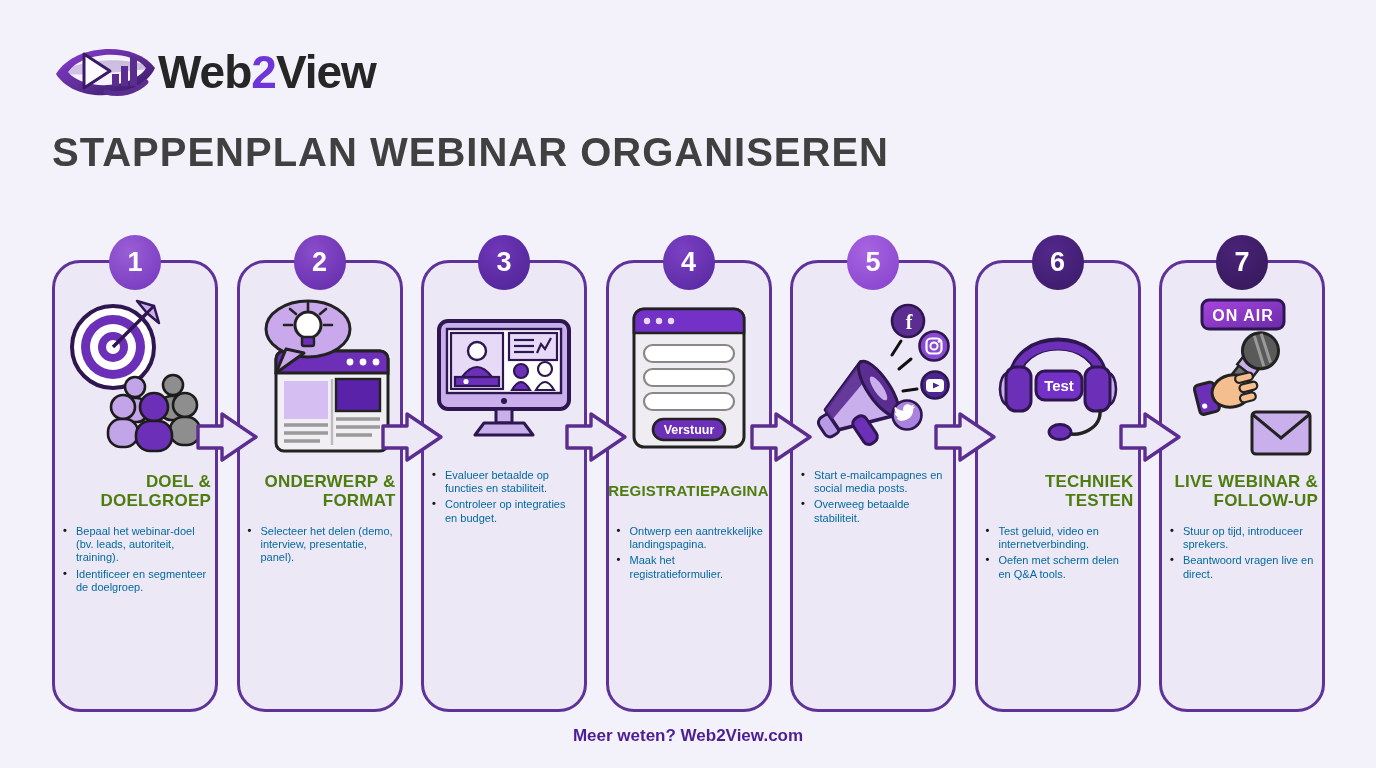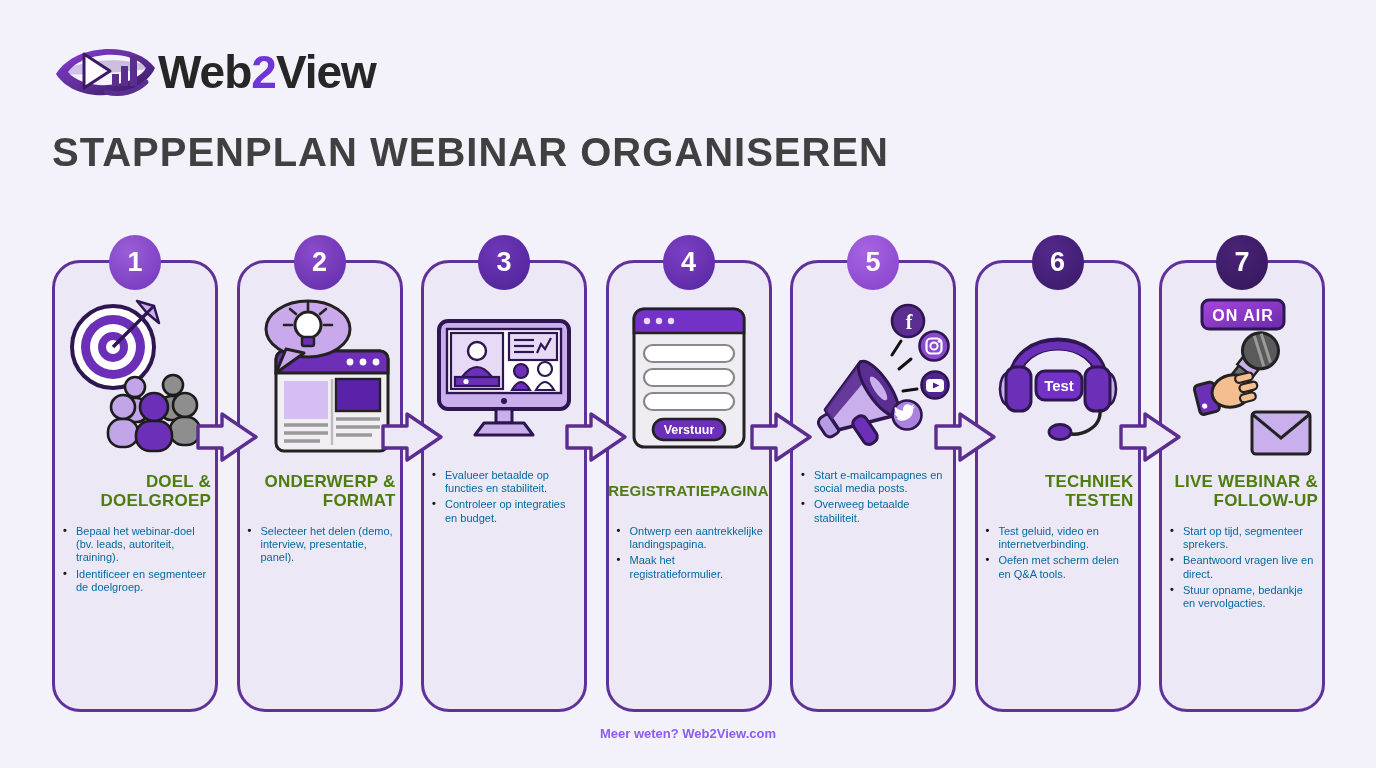--- a/index.html
+++ b/index.html
@@ -62,21 +62,21 @@
   .bullets li::before {
     content:"\2022"; position:absolute; left:0; top:-1px;
     font-weight:700; color:#161616;
   }
   .arrow {
     position:absolute; width:64px; height:56px; z-index:4;
   }
   
   .footer-note {
     position:absolute; left:0; top:726px; width:100%;
-    text-align:center; font-size:13px; font-weight:600; color:#8b5cf6;
+    text-align:center; font-size:17px; font-weight:600; color:#4c1d95;
   }
 </style>
 </head>
 <body>
 
 <div class="logo-row">
   <svg class="logo-mark" viewBox="0 0 104 72">
     <defs>
       <linearGradient id="eyeGrad" x1="0" y1="0" x2="1" y2="1">
         <stop offset="0" stop-color="#8B3BD9"></stop>
@@ -313,23 +313,22 @@
       <rect x="72" y="82" width="18" height="8" rx="4" fill="#F4BE8E" stroke="#222" stroke-width="2.2"></rect>
       <rect x="74" y="92" width="18" height="8" rx="4" fill="#F4BE8E" stroke="#222" stroke-width="2.2"></rect>
       <rect x="72" y="102" width="16" height="8" rx="4" fill="#F4BE8E" stroke="#222" stroke-width="2.2"></rect>
     </g>
     <rect x="86" y="116" width="58" height="42" rx="4" fill="#C9B0EC" stroke="#222" stroke-width="3"></rect>
     <path d="M86,118 L115,142 L144,118" fill="none" stroke="#222" stroke-width="3"></path>
   </svg>
       </div>
       <h2 class="card-title">LIVE WEBINAR &amp; FOLLOW-UP</h2>
       <ul class="bullets">
-        <li>Start op tijd, segmenteer sprekers.</li>
+        <li>Stuur op tijd, introduceer sprekers.</li>
         <li>Beantwoord vragen live en direct.</li>
-        <li>Stuur opname, bedankje en vervolgacties.</li>
       </ul>
     </div>
     <div class="arrow" style="left: 143.25px; top: 149px;"><svg width="64" height="56" viewBox="0 0 64 56">
     <path d="M3,17 H27 V5 L61,28 L27,51 V39 H3 Z" fill="#EDE8F5" stroke="#5B2D91" stroke-width="3.4" stroke-linejoin="round"></path>
       </svg></div>
     <div class="arrow" style="left: 327.75px; top: 149px;"><svg width="64" height="56" viewBox="0 0 64 56">
     <path d="M3,17 H27 V5 L61,28 L27,51 V39 H3 Z" fill="#EDE8F5" stroke="#5B2D91" stroke-width="3.4" stroke-linejoin="round"></path>
       </svg></div>
     <div class="arrow" style="left: 512.25px; top: 149px;"><svg width="64" height="56" viewBox="0 0 64 56">
     <path d="M3,17 H27 V5 L61,28 L27,51 V39 H3 Z" fill="#EDE8F5" stroke="#5B2D91" stroke-width="3.4" stroke-linejoin="round"></path>

